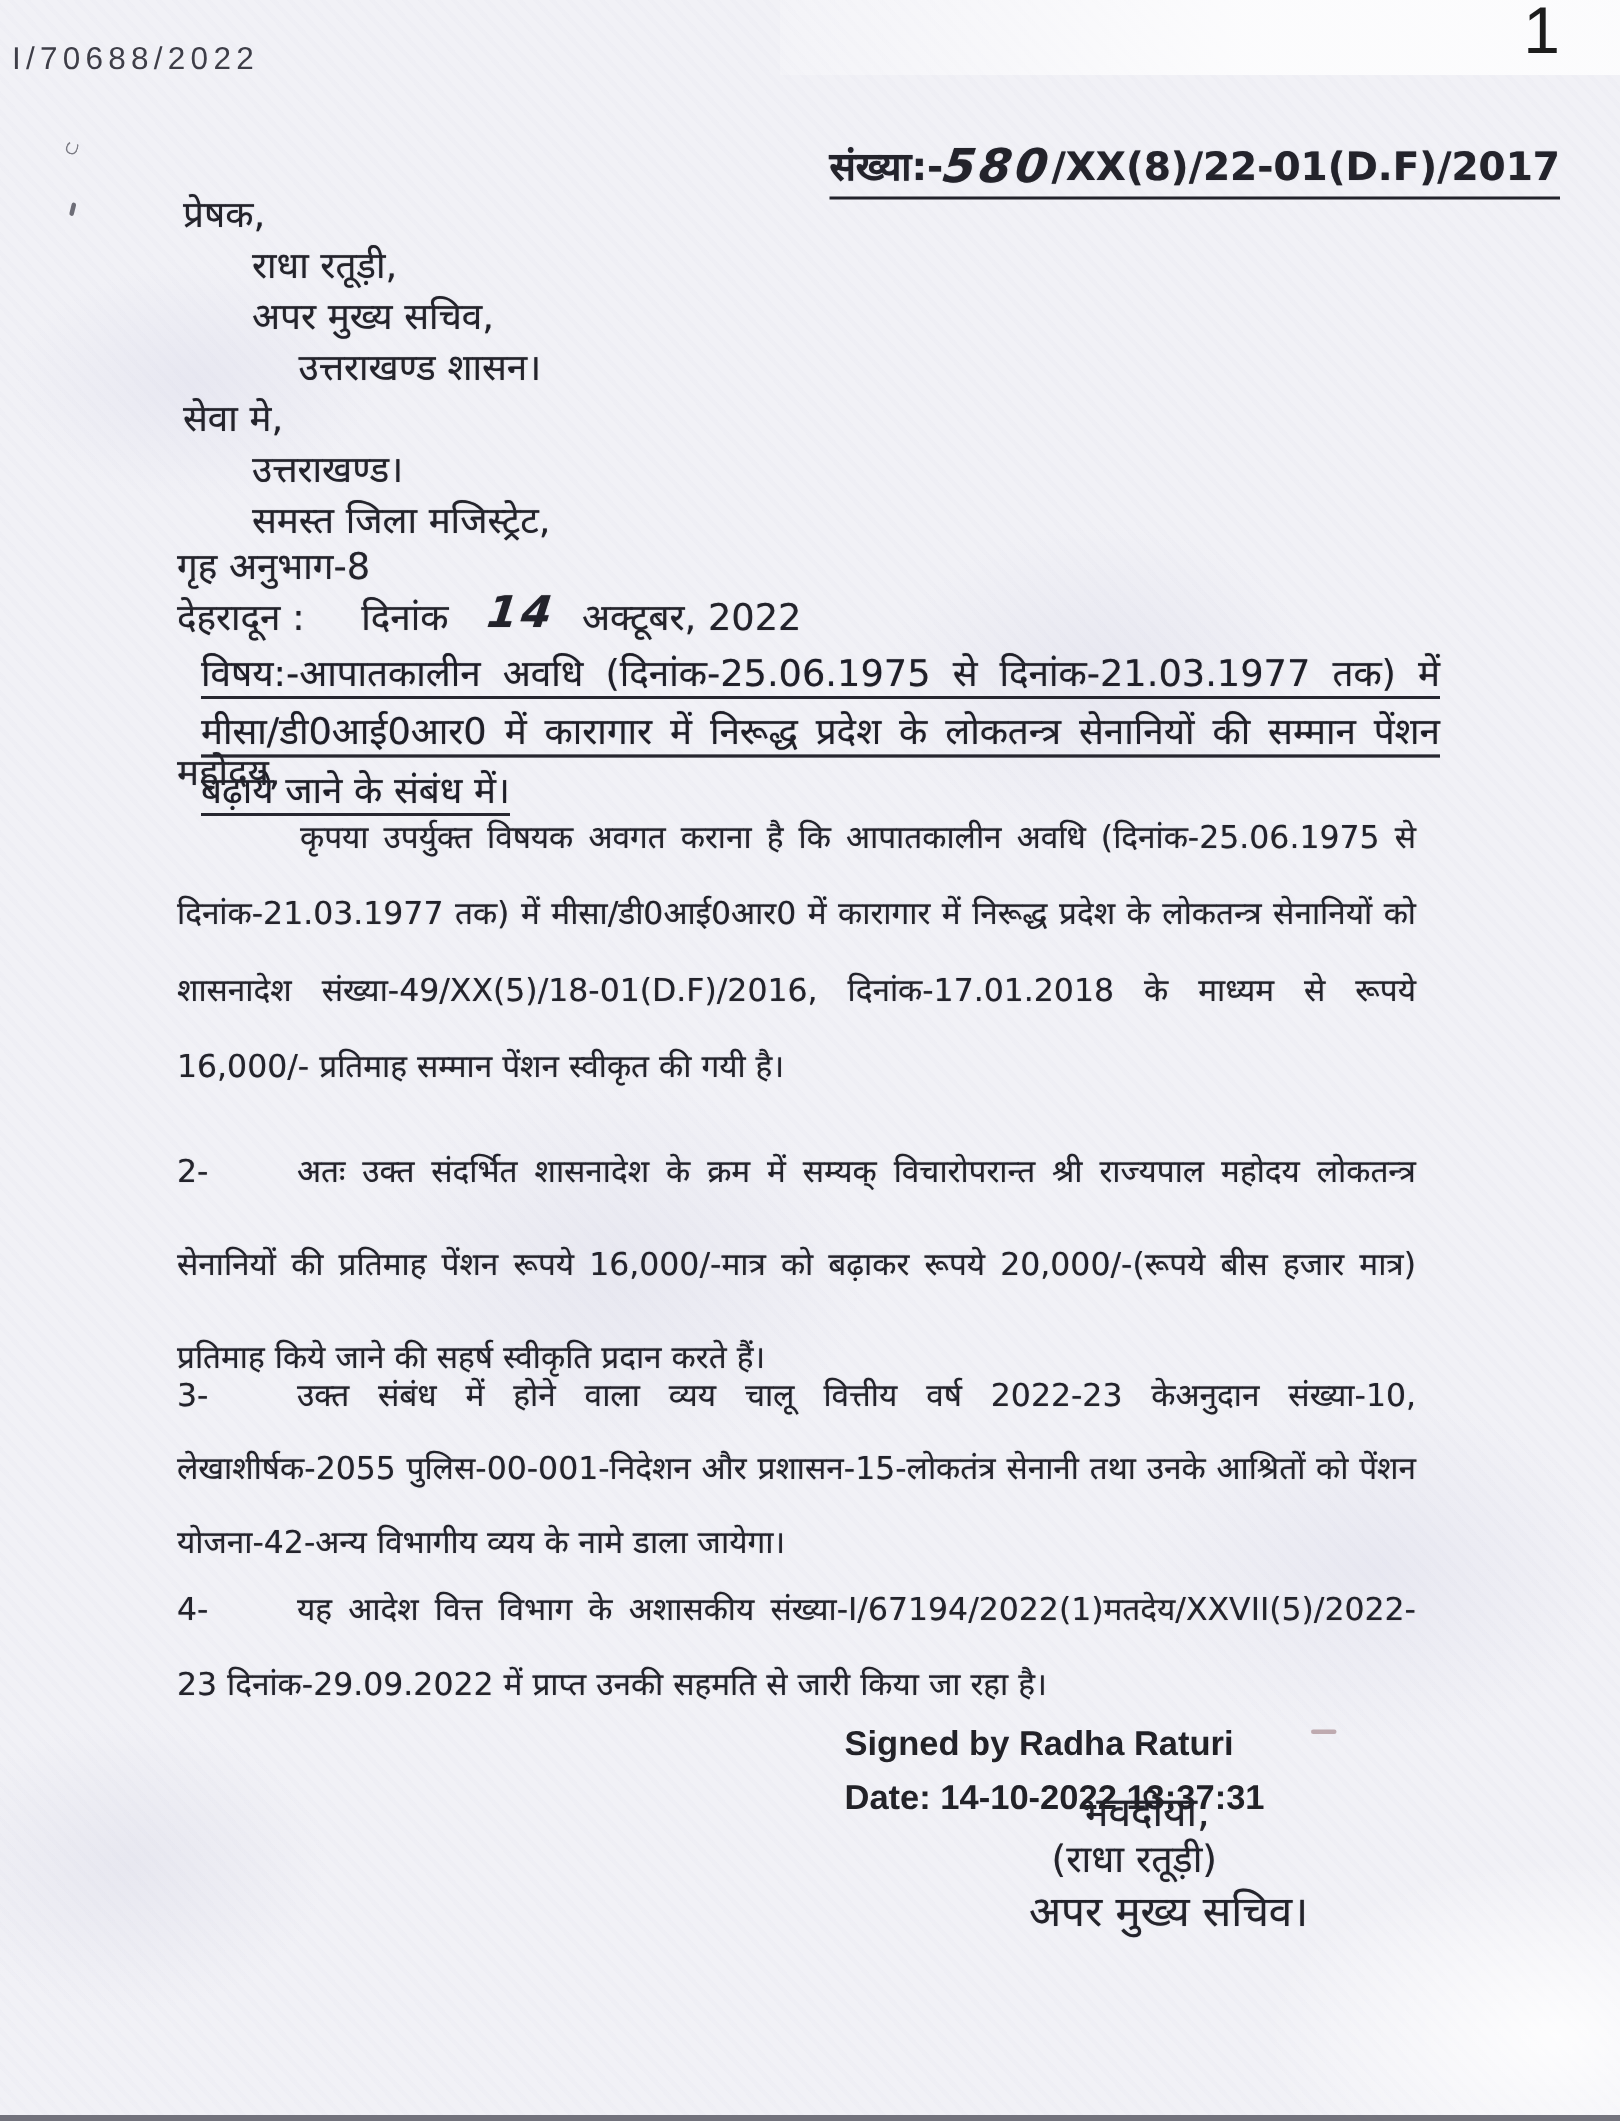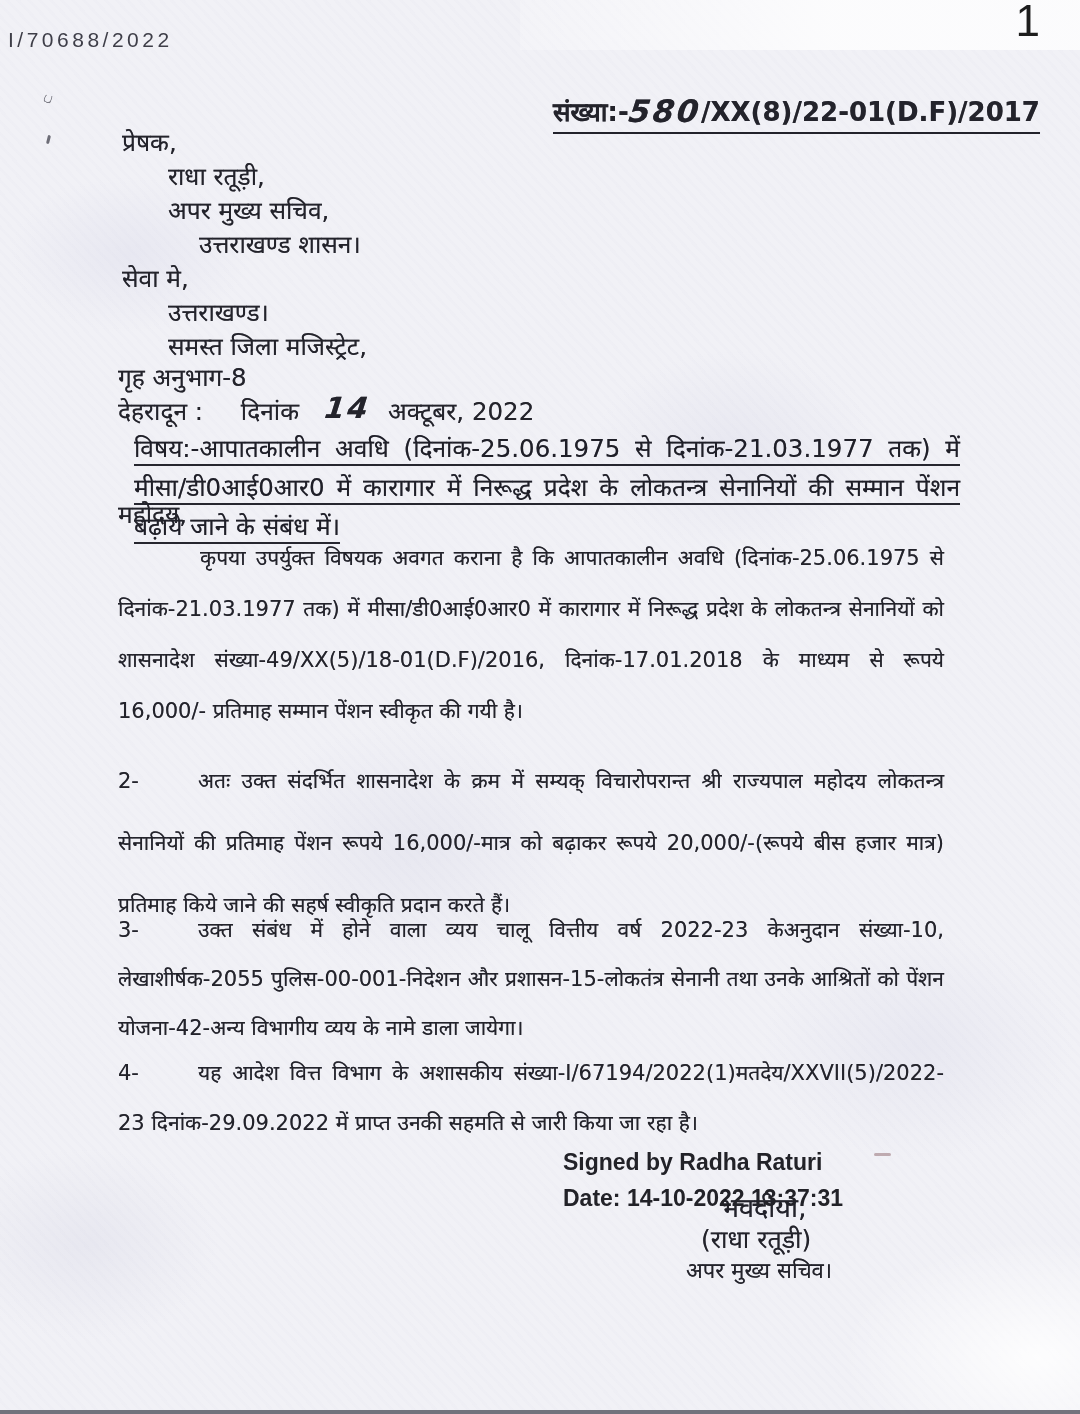--- a/index.html
+++ b/index.html
@@ -62,21 +62,21 @@
   .p4{top:1048px; line-height:50px;}
   .pnum{display:inline-block; width:80px; text-indent:0;}
 
   .sig-signedby{left:563px; top:1149px; font-family:"Liberation Sans", sans-serif;
     font-weight:700; font-size:23px; color:#222228;}
   .sig-date{left:563px; top:1185px; font-family:"Liberation Sans", sans-serif;
     font-weight:700; font-size:23px; color:#222228;}
   .sig-closing{left:720px; top:1141px; font-size:27px;margin-top:47px;}
   .sig-dash{left:874px; top:1153px; width:17px; height:3px; background:#ad9398; opacity:.75; border-radius:2px;}
   .sig-name{left:701px; top:1221px; font-size:25px;}
-  .sig-desig{left:686px; top:1254px; font-size:22px;}
+  .sig-desig{left:686px; top:1254px; font-size:28px;}
 
   .bottom-edge{left:0; right:0; bottom:0; height:4px; background:#5c5c66; opacity:.85;}
 </style>
 </head>
 <body>
 
 <div id="page">
 
   <div class="abs top-band"></div>
 

